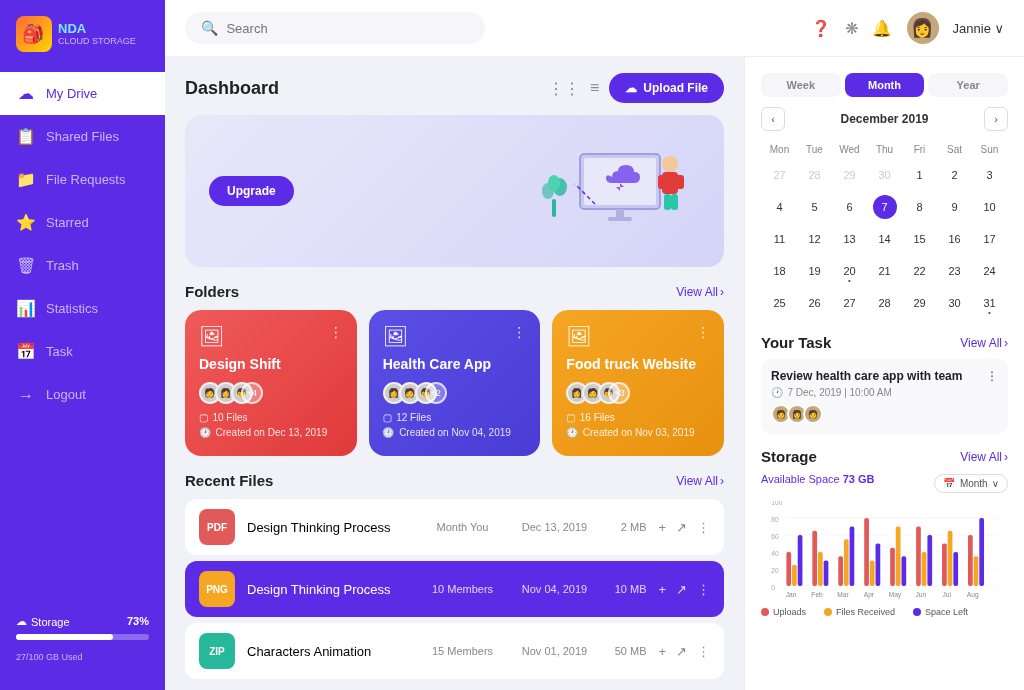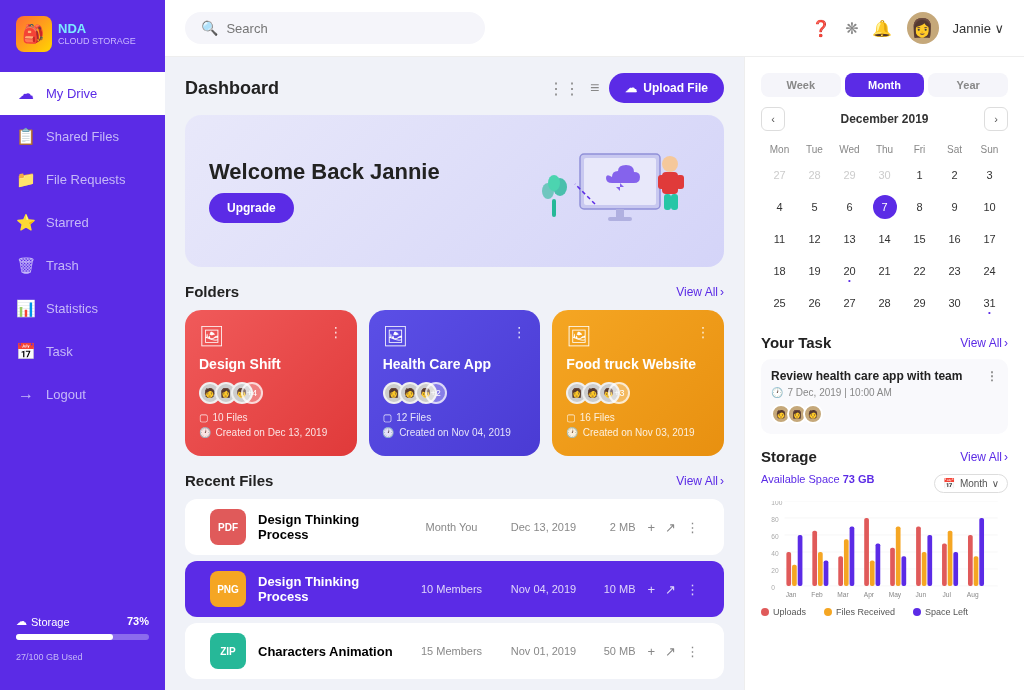--- a/index.html
+++ b/index.html
@@ -188,30 +188,30 @@
     .folder-avatar { width: 22px; height: 22px; border-radius: 50%; border: 2px solid rgba(255,255,255,0.7); margin-right: -6px; background: #ccc; font-size: 9px; display: flex; align-items: center; justify-content: center; overflow: hidden; }
     .avatar-count { width: 22px; height: 22px; border-radius: 50%; border: 2px solid rgba(255,255,255,0.7); background: rgba(255,255,255,0.3); font-size: 9px; display: flex; align-items: center; justify-content: center; margin-left: -6px; }
     .folder-meta { font-size: 10px; opacity: 0.85; display: flex; align-items: center; gap: 4px; margin-bottom: 4px; }
 
     
     .file-list { display: flex; flex-direction: column; gap: 6px; }
     .file-item {
       display: flex; align-items: center; gap: 12px;
       background: white;
       border-radius: 12px;
-      padding: 10px 25px;
+      padding: 10px 14px;
     }
     .file-item.selected { background: #5b2be6; color: white; }
     .file-type-badge {
       width: 36px; height: 36px; border-radius: 8px;
       display: flex; align-items: center; justify-content: center;
       font-size: 10px; font-weight: 700; color: white;
       flex-shrink: 0;
     }
-    .file-name { flex: 1; font-size: 13px; font-weight: 700; }
+    .file-name { flex: 1; font-size: 13px; font-weight: 400; }
     .file-item.selected .file-name { color: white; }
     .file-meta { font-size: 11px; color: #888; min-width: 80px; text-align: center; }
     .file-item.selected .file-meta { color: rgba(255,255,255,0.8); }
     .file-date { font-size: 11px; color: #888; min-width: 80px; text-align: center; }
     .file-item.selected .file-date { color: rgba(255,255,255,0.8); }
     .file-size { font-size: 11px; color: #888; min-width: 40px; text-align: right; }
     .file-item.selected .file-size { color: rgba(255,255,255,0.8); }
     .file-actions { display: flex; gap: 10px; align-items: center; }
     .file-action-btn { background: none; border: none; cursor: pointer; color: #888; font-size: 13px; }
     .file-item.selected .file-action-btn { color: rgba(255,255,255,0.8); }
@@ -374,21 +374,20 @@
           <button class="view-btn">≡</button>
           <button class="upload-btn">
             <span>☁</span>
             <span>Upload File</span>
           </button>
         </div>
       </div>
 
       <div class="welcome-banner">
         <div class="welcome-text">
-          <h2>Welcome Back Jannie</h2>
           <button class="upgrade-btn">Upgrade</button>
         </div>
         <div class="banner-svg-area">
           <svg width="160" height="100" viewBox="0 0 160 100">
 
             <rect x="40" y="15" width="80" height="55" rx="4" fill="#c8c8f0" stroke="#9090d8" stroke-width="1.5"></rect>
             <rect x="44" y="19" width="72" height="47" rx="2" fill="#e8e8fa"></rect>
 
             <path d="M72 38 Q72 32 78 32 Q78 26 86 26 Q94 26 94 33 Q100 33 100 38 Q100 44 94 44 L72 44 Q66 44 66 39 Q66 34 72 38Z" fill="#5b2be6" opacity="0.7"></path>
             <polygon points="80,44 80,52 76,48 84,48" fill="#5b2be6" opacity="0.7"></polygon>

